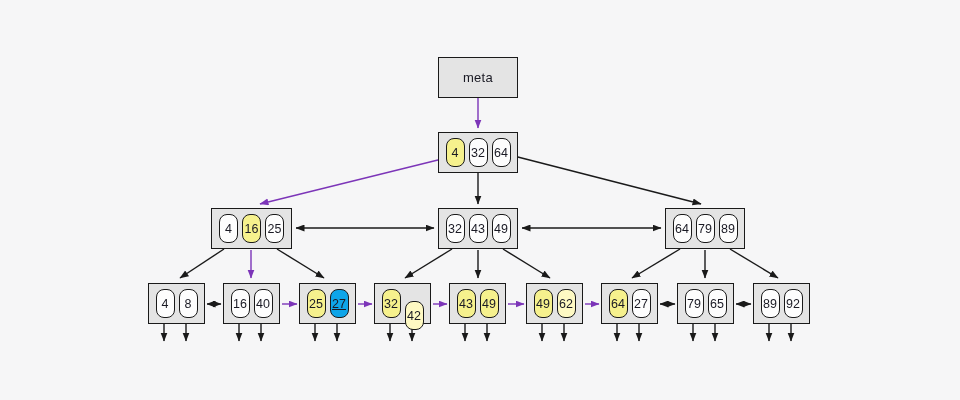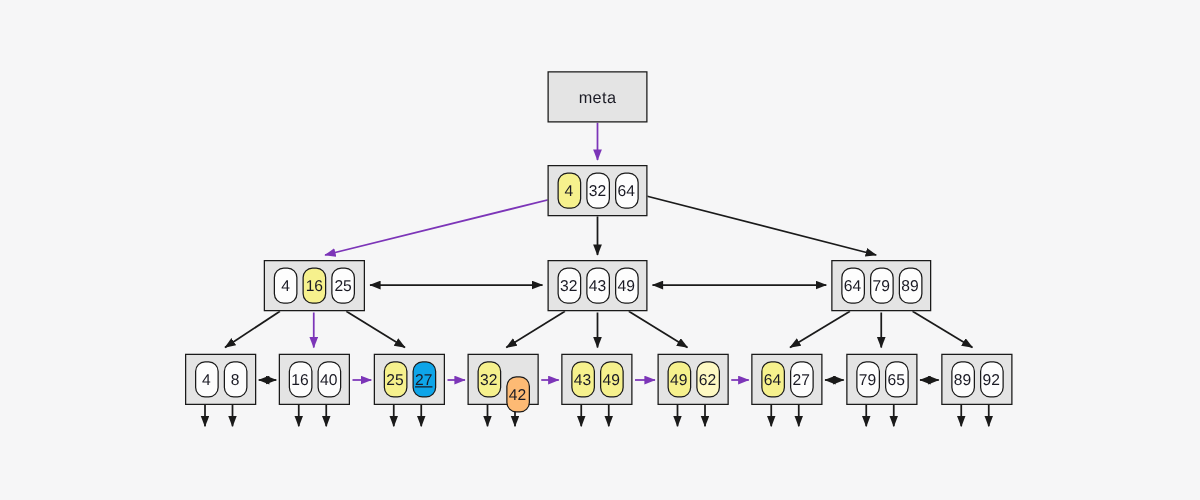--- a/index.html
+++ b/index.html
@@ -143,21 +143,21 @@
     <div class="node" style="left: 223px; top: 283px; width: 57px; height: 41px;">
       <div class="key">16</div>
       <div class="key">40</div>
     </div>
     <div class="node" style="left: 299px; top: 283px; width: 57px; height: 41px;">
       <div class="key hl" style="background: rgb(246, 241, 141);">25</div>
       <div class="key hl" style="background: #0ea5e9; text-decoration: underline;">27</div>
     </div>
     <div class="node" style="left: 374px; top: 283px; width: 57px; height: 41px;">
       <div class="key hl" style="background: rgb(246, 241, 141);">32</div>
-      <div class="key hl" style="background: #fdba74; margin-top: 24px;">42</div>
+      <div class="key hl" style="background: #fef9c3; margin-top: 24px;">42</div>
     </div>
     <div class="node" style="left: 449px; top: 283px; width: 57px; height: 41px;">
       <div class="key hl" style="background: rgb(246, 241, 141);">43</div>
       <div class="key hl" style="background: rgb(246, 241, 141);">49</div>
     </div>
     <div class="node" style="left: 526px; top: 283px; width: 57px; height: 41px;">
       <div class="key hl" style="background: rgb(246, 241, 141);">49</div>
       <div class="key hl" style="background: #fef9c3;">62</div>
     </div>
     <div class="node" style="left: 601px; top: 283px; width: 57px; height: 41px;">

